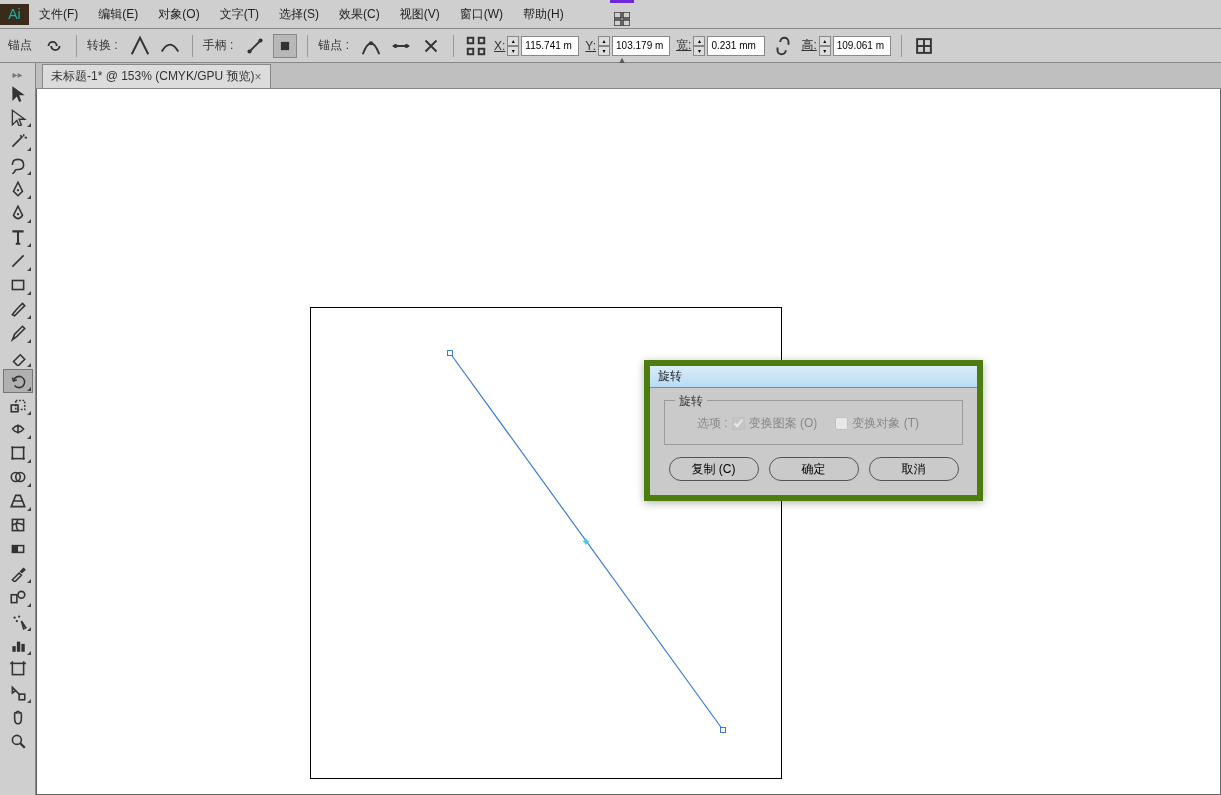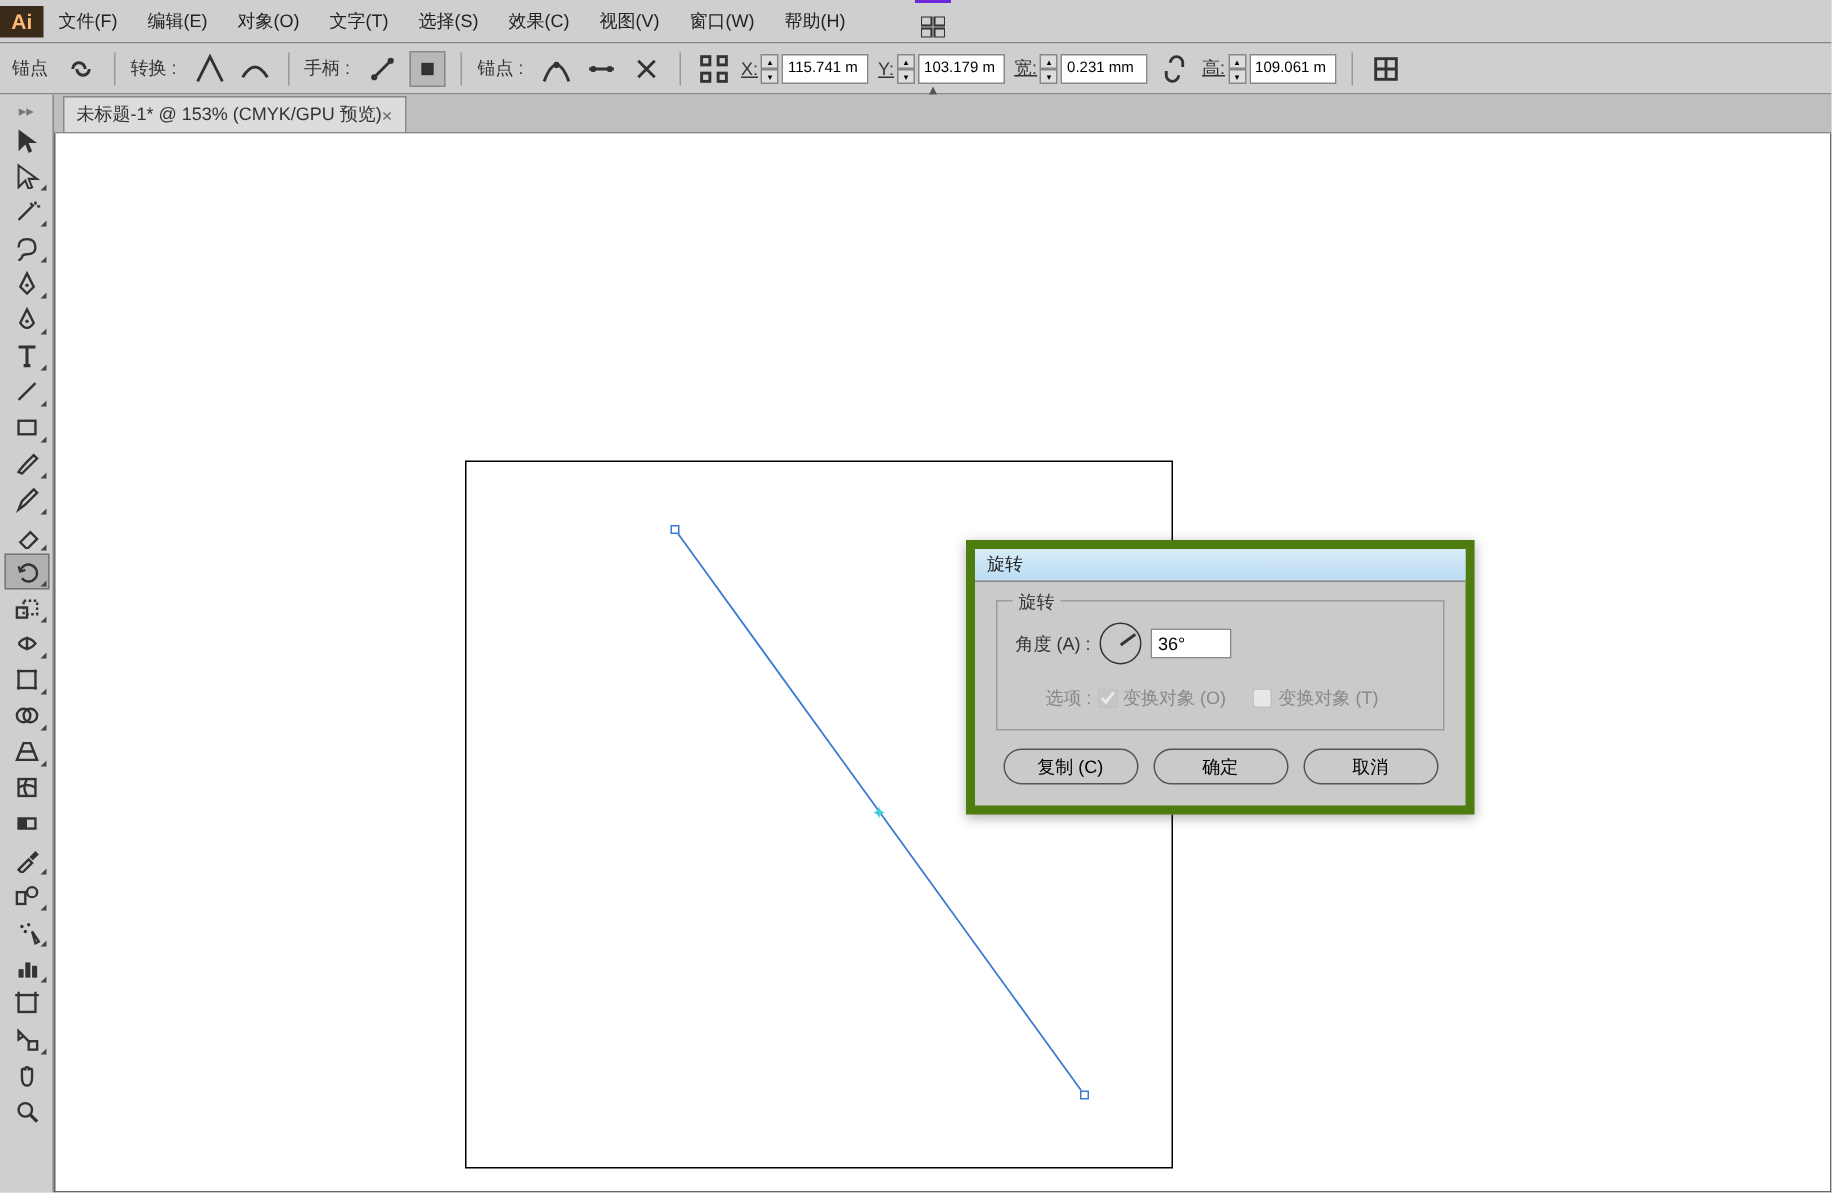--- a/index.html
+++ b/index.html
@@ -1,19 +1,19 @@
 <!DOCTYPE html>
 <html><head>
 <meta charset="utf-8">
 <style>
 * { box-sizing: border-box; margin: 0; padding: 0; font-family: "Microsoft YaHei", sans-serif; }
 body { width: 1221px; height: 795px; background: #c8c8c8; overflow: hidden; position: relative; font-size: 12px; }
 
 .menubar { height: 29px; background: #cfcfcf; display: flex; align-items: center; border-bottom: 1px solid #888; }
-.app-ico { width: 29px; height: 21px; background: #3a2a19; color: #fdba74; display: flex; align-items: center; justify-content: center; font-weight: bold; font-size: 14px; }
+.app-ico { width: 29px; height: 21px; background: #3a2a19; color: #14b8a6; display: flex; align-items: center; justify-content: center; font-weight: normal; font-size: 14px; }
 .menu-item { padding: 0 10px; height: 29px; display: flex; align-items: center; cursor: pointer; color: #222; }
 .menubar-right { margin-left: 36px; display: flex; align-items: center; gap: 6px; flex-direction: column; }
 .mr-btn { width: 24px; height: 20px; background: #9d9d9d; display: flex; align-items: center; justify-content: center; font-size: 10px; color: #fff; }
 .mr-btn.dark { background: #6d28d9; }
 .layout-ico { width: 22px; height: 20px; display: flex; align-items: center; justify-content: center; }
 .layout-ico svg { width: 16px; height: 14px; }
 .chev { font-size: 10px; color: #444; }
 
 .propbar { height: 34px; background: #cfcfcf; display: flex; align-items: center; border-bottom: 1px solid #888; padding: 0 8px; gap: 6px; }
 .prop-label { color: #333; margin-right: 4px; }
@@ -410,29 +410,24 @@
   <div class="anchor" style="left:410px; top:261px;"></div>
   <div class="anchor" style="left:683px; top:638px;"></div>
   <div class="center-mark" style="left:544px; top:446px;">✦</div>
 </div>
 
 <div class="dialog">
   <div class="dlg-title">旋转</div>
   <div class="dlg-body">
     <div class="dlg-fieldset">
       <div class="dlg-legend">旋转</div>
-      <div class="dlg-row">
-        <span class="dlg-row-lbl">角度 (A) :</span>
-        <div class="angle-widget"></div>
-        <input class="dlg-input" value="36°" style="">
-      </div>
       <div class="dlg-options">
         <span>选项 :</span>
         <input type="checkbox" class="dlg-check" checked="" disabled="" style="">
-        <span>变换对象 (O)</span>
+        <span>变换图案 (O)</span>
         <span style="width:10px"></span>
         <input type="checkbox" class="dlg-check" disabled="" style="">
         <span>变换对象 (T)</span>
       </div>
     </div>
     <div class="dlg-buttons">
       <div class="dlg-btn">复制 (C)</div>
       <div class="dlg-btn">确定</div>
       <div class="dlg-btn">取消</div>
     </div>

